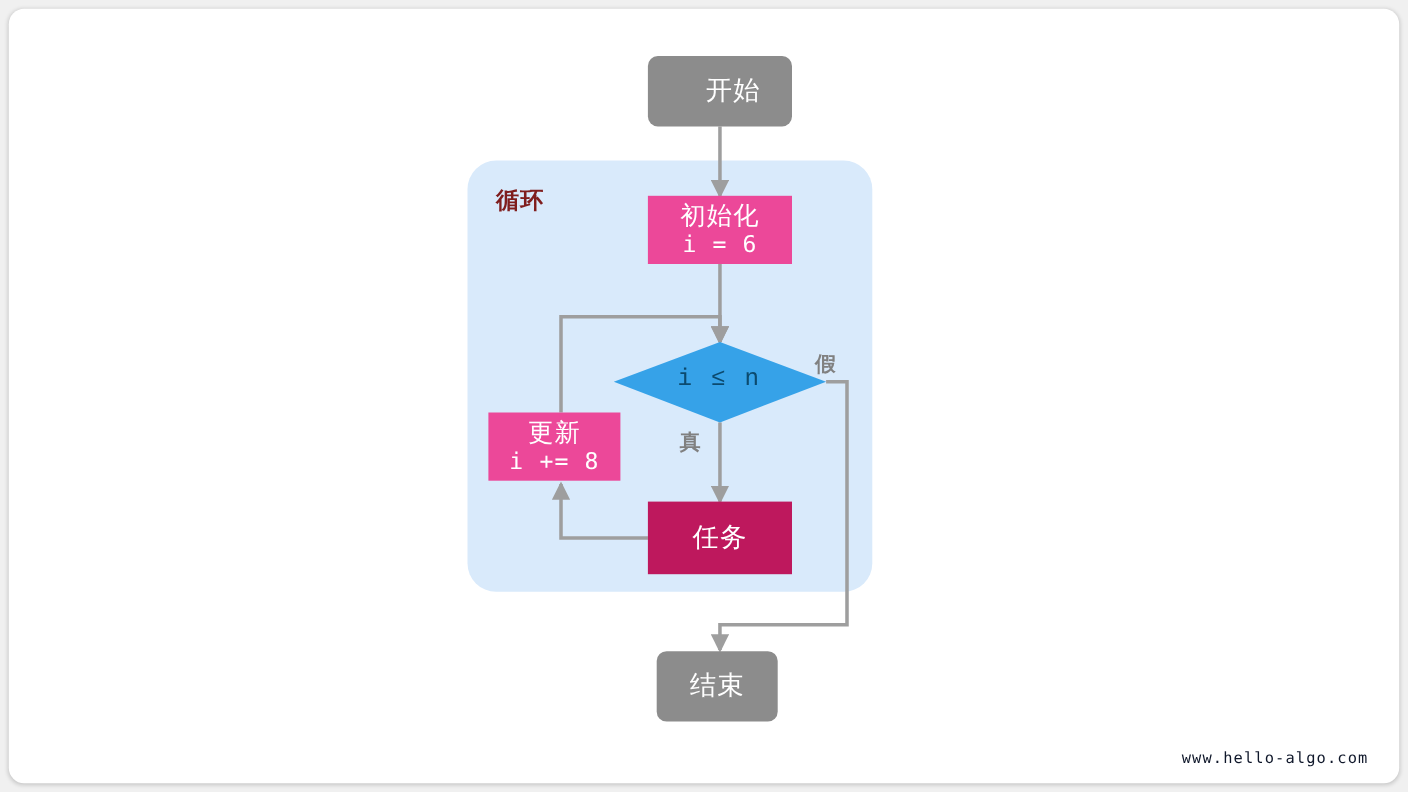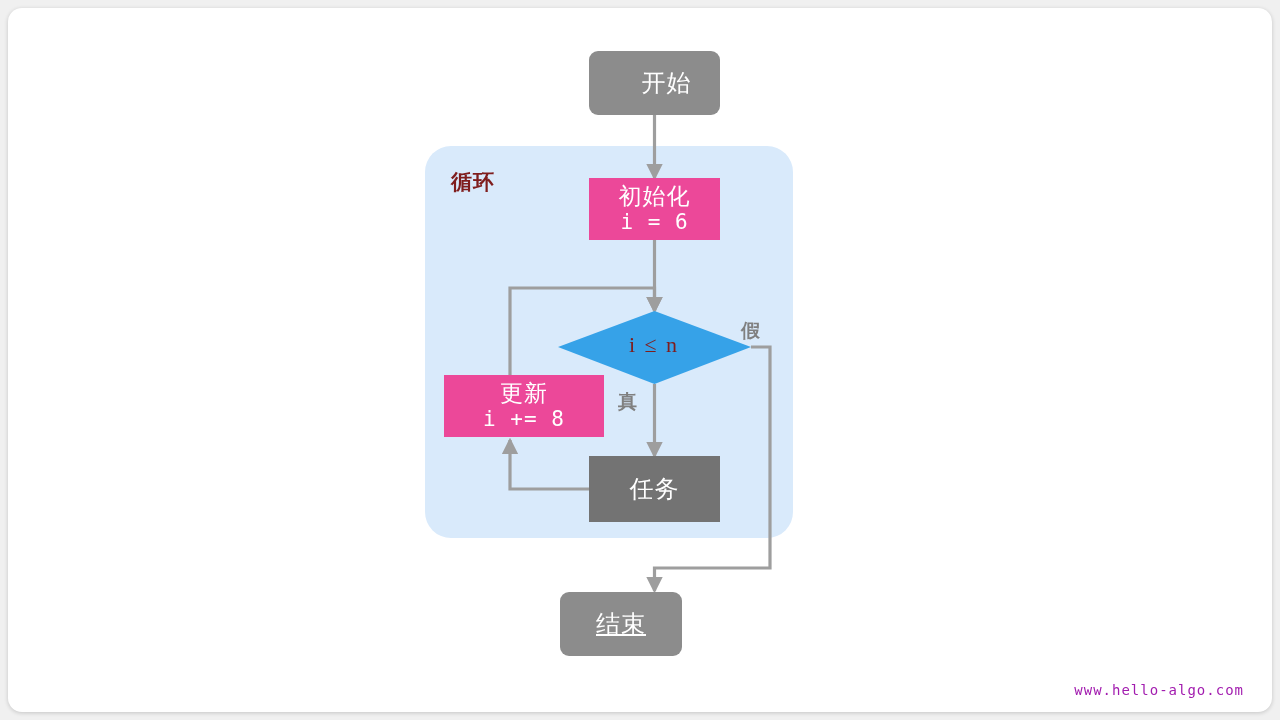--- a/index.html
+++ b/index.html
@@ -55,21 +55,21 @@
     font-family: "DejaVu Sans Mono", "Liberation Mono", monospace;
     font-size: 21px;
     letter-spacing: 1px;
   }
   .terminal {
     background: #8c8c8c;
     border-radius: 9px;
   }
   .terminal .cn { font-size: 24px; }
   .process-blue { background: #ec4899; }
-  .process-green { background: #737373; }
+  .process-green { background: #be185d; }
   .process-green .cn { font-size: 24px; }
 
   #loop-box {
     position: absolute;
     left: 425px;
     top: 146px;
     width: 368px;
     height: 392px;
     background: #d9eafb;
     border-radius: 26px;
@@ -89,30 +89,30 @@
     font-size: 19px;
     font-weight: bold;
     letter-spacing: 1px;
   }
   #diamond-text {
     position: absolute;
     left: 556px;
     top: 332px;
     width: 196px;
     text-align: center;
-    color: #7f1d1d;
-    font-family: Liberation Serif, serif;
+    color: #0c4a6e;
+    font-family: Liberation Mono, monospace;
     font-size: 22px;
     letter-spacing: 2px;
   }
   #watermark {
     position: absolute;
     right: 36px;
     bottom: 22px;
-    color: #a21caf;
+    color: #0f172a;
     font-family: "DejaVu Sans Mono", "Liberation Mono", monospace;
     font-size: 14px;
     letter-spacing: 1px;
   }
 </style>
 </head>
 <body>
 
 <div id="card"></div>
 
@@ -150,30 +150,30 @@
     <span class="cn">开始</span>
   </div>
 
   <div class="node process-blue" style="left:589px; top:178px; width:131px; height:62px;">
     <span class="cn">初始化</span>
     <span class="code">i = 6</span>
   </div>
 
   <div id="diamond-text">i ≤ n</div>
 
-  <div class="node process-blue" style="left:444px; top:375px; width:160px; height:62px;">
+  <div class="node process-blue" style="left:444px; top:375px; width:120px; height:62px;">
     <span class="cn">更新</span>
     <span class="code">i += 8</span>
   </div>
 
   <div class="node process-green" style="left:589px; top:456px; width:131px; height:66px;">
     <span class="cn">任务</span>
   </div>
 
-  <div class="node terminal" style="left:560px; top:592px; width:122px; height:64px;text-decoration:underline;">
+  <div class="node terminal" style="left:597px; top:592px; width:110px; height:64px;">
     <span class="cn">结束</span>
   </div>
 
   <div class="edge-label" style="left:618px; top:389px;">真</div>
   <div class="edge-label" style="left:741px; top:318px;">假</div>
 
   <div id="watermark">www.hello-algo.com</div>
 
 </div>
 

